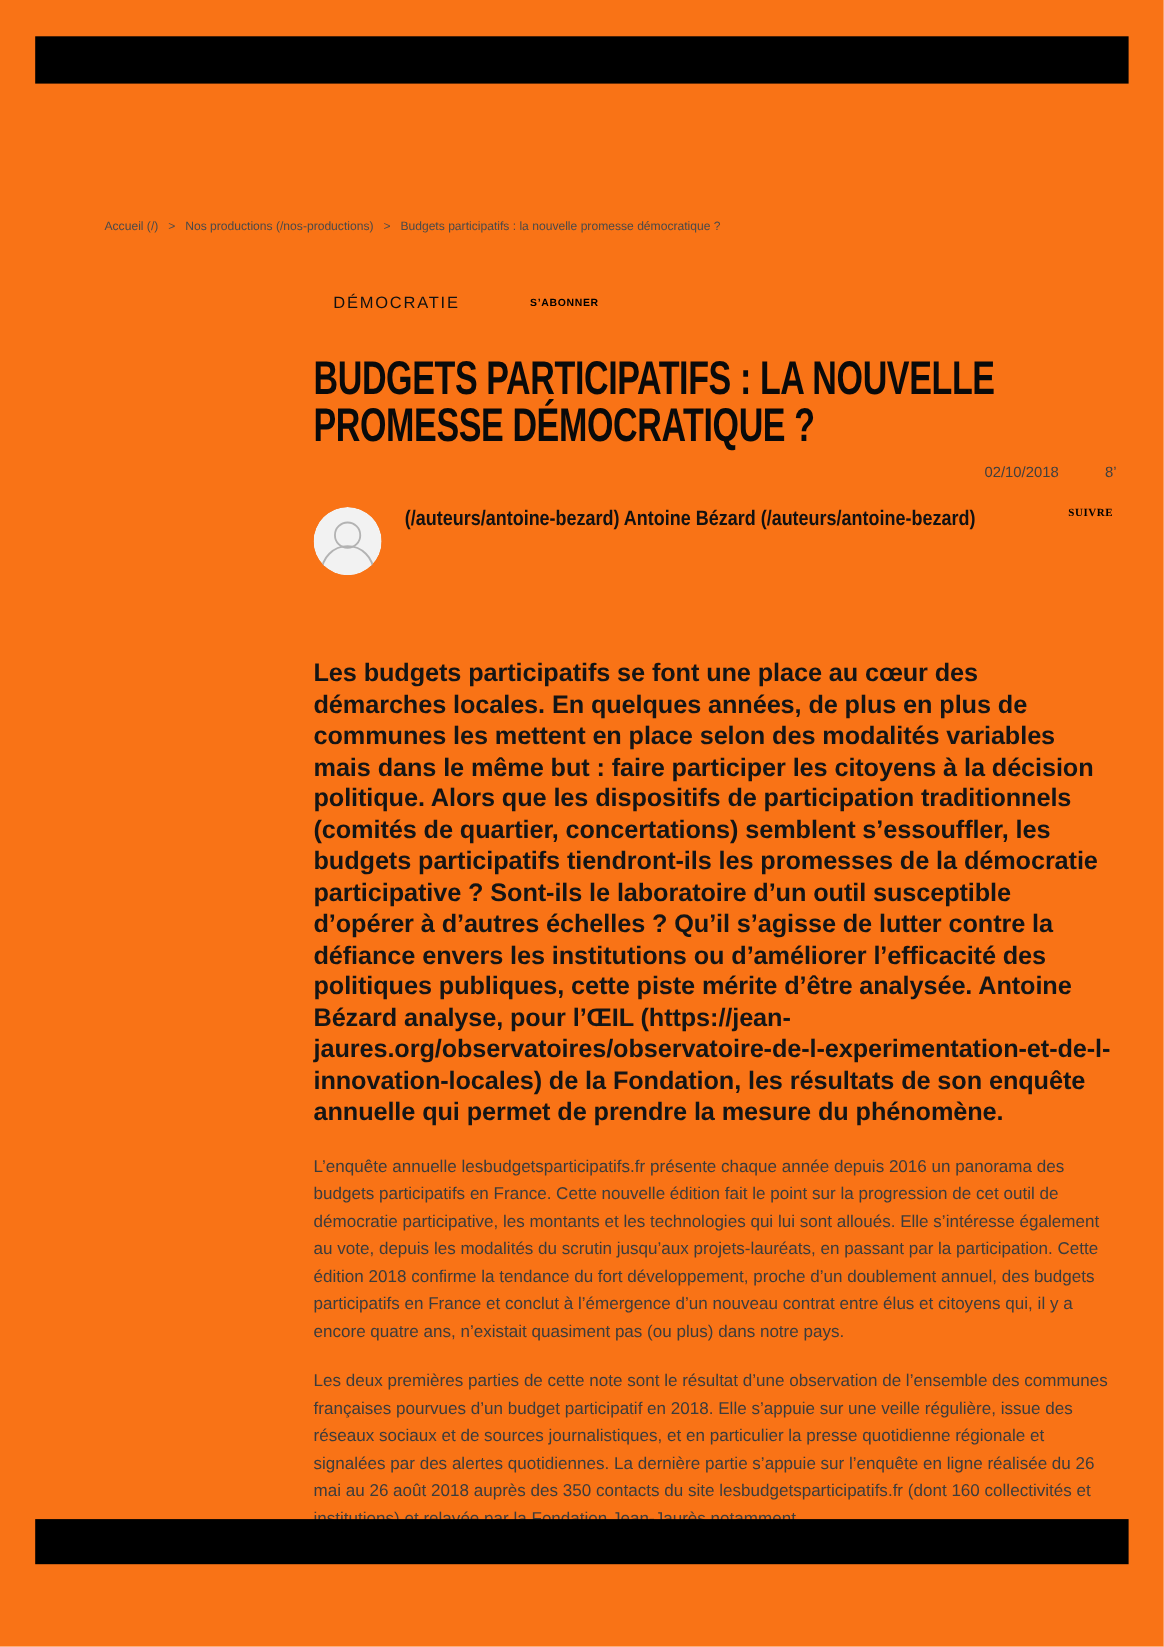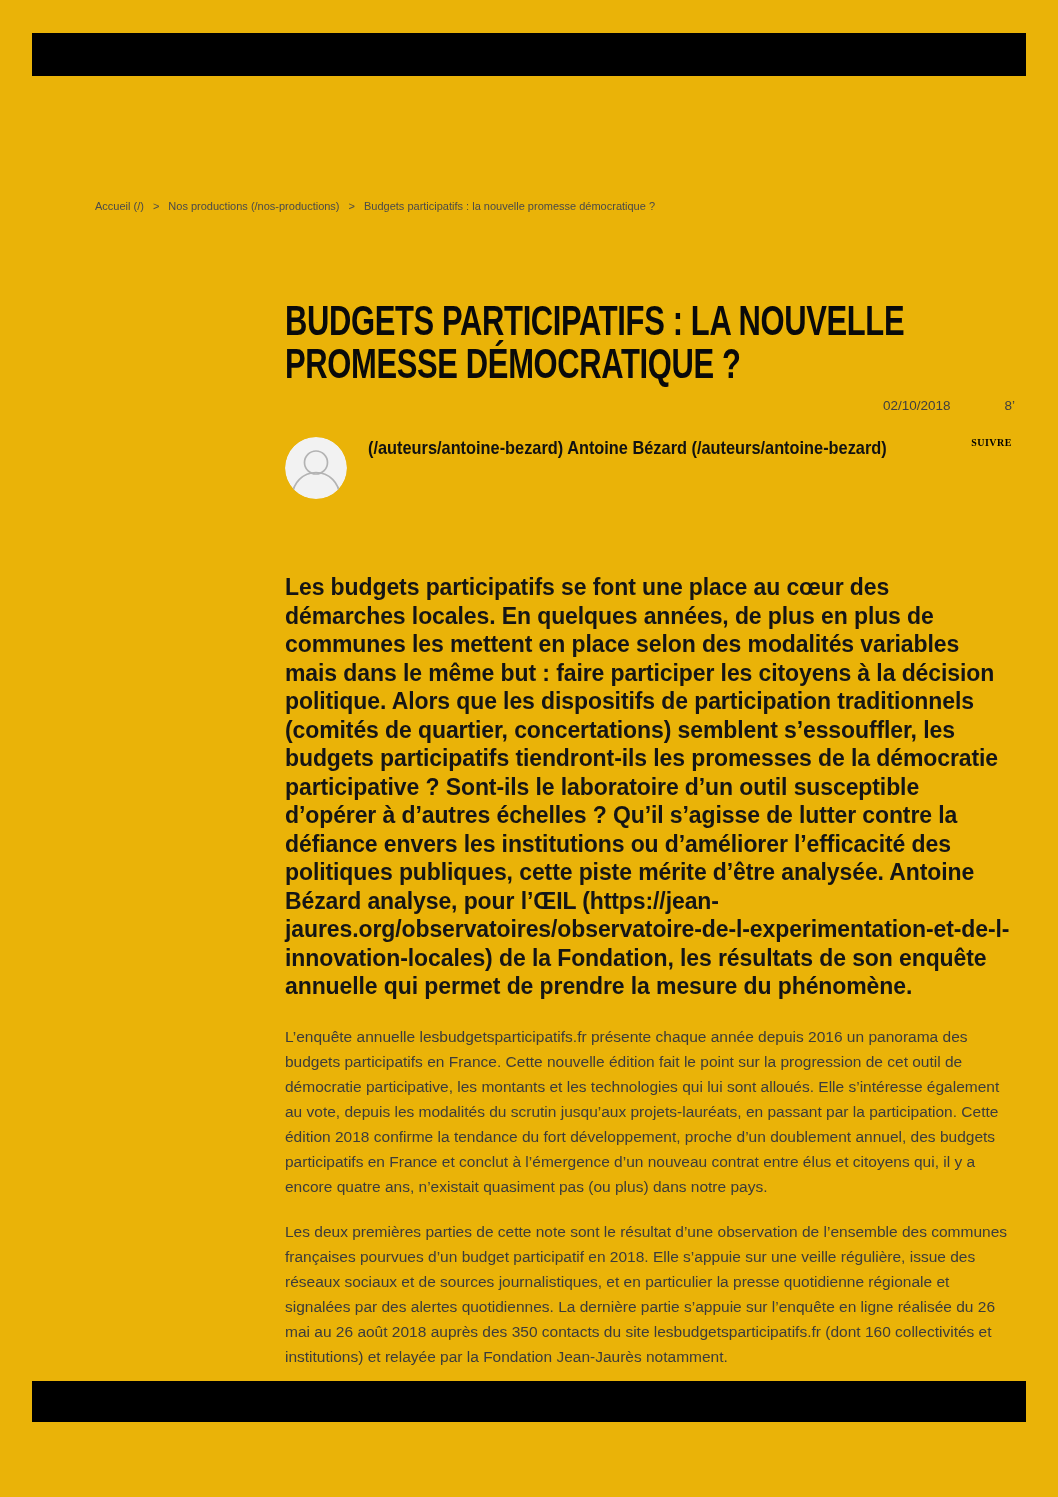--- a/index.html
+++ b/index.html
@@ -1,37 +1,37 @@
 <!DOCTYPE html>
 <html lang="fr"><head>
 <meta charset="utf-8">
 <style>
   html,body{margin:0;padding:0;background:#fff;}
-  .page{position:relative;width:1058px;height:1497px;background:#eab308;overflow:hidden;
+  .page{position:relative;width:1058px;height:1497px;background:#f97316;overflow:hidden;
         font-family:"Liberation Sans",sans-serif;color:#3a3a3a;}
   .bar{position:absolute;left:32px;width:994px;background:#000;}
   .bar.top{top:33px;height:43px;}
   .bar.bottom{top:1381px;height:41px;}
 
   .breadcrumb{position:absolute;left:95px;top:200px;font-size:11px;color:#4a4a4a;
               display:flex;align-items:center;white-space:nowrap;}
   .breadcrumb .sep{margin:0 9px;color:#4a4a4a;}
   .breadcrumb .crumb{cursor:pointer;}
 
   .content{position:absolute;left:285px;top:263px;width:730px;}
 
   .category-row{display:flex;align-items:center;padding-left:18px;height:24px;}
   .category{font-size:15px;letter-spacing:1.6px;font-weight:400;color:#111;}
   .subscribe{margin-left:64px;font-size:9.5px;font-weight:700;letter-spacing:.6px;color:#000;cursor:pointer;}
 
   .title{margin-top:36px;color:#0a0a0a;}
   .title-line{font-size:43px;line-height:43px;font-weight:800;letter-spacing:-.5px;
               transform:scaleX(.72);transform-origin:0 50%;white-space:nowrap;}
 
-  .meta-row{display:flex;justify-content:flex-end;align-items:baseline;gap:54px;
+  .meta-row{display:flex;justify-content:flex-end;align-items:baseline;gap:42px;
             margin-top:13px;font-size:13.5px;color:#3f3f3f;}
 
   .author-row{display:flex;align-items:flex-start;margin-top:24px;height:62px;}
   .avatar{width:62px;height:62px;border-radius:50%;overflow:hidden;flex:0 0 62px;cursor:pointer;}
   .author-name{flex:1;margin-left:21px;font-size:19px;font-weight:700;color:#111;
                transform:scaleX(.86);transform-origin:0 50%;white-space:nowrap;}
   .follow{font-size:10px;font-weight:700;letter-spacing:.5px;color:#000;cursor:pointer;margin-right:8px;font-family:Liberation Serif, serif;}
 
   .lead{margin-top:74px;font-size:23px;line-height:28.5px;font-weight:700;
         color:#151515;letter-spacing:-.1px;}
@@ -47,20 +47,24 @@
   <nav class="breadcrumb">
     <span class="crumb">Accueil (/)</span>
     <span class="sep">&gt;</span>
     <span class="crumb">Nos productions (/nos-productions)</span>
     <span class="sep">&gt;</span>
     <span>Budgets participatifs : la nouvelle promesse démocratique ?</span>
   </nav>
 
   <main class="content">
 
+    <div class="category-row">
+      <span class="category">DÉMOCRATIE</span>
+      <span class="subscribe">S’ABONNER</span>
+    </div>
 
     <h1 class="title" style="margin:36px 0 0 0;">
       <div class="title-line">BUDGETS PARTICIPATIFS : LA NOUVELLE</div>
       <div class="title-line">PROMESSE DÉMOCRATIQUE ?</div>
     </h1>
 
     <div class="meta-row">
       <span>02/10/2018</span>
       <span>8’</span>
     </div>

